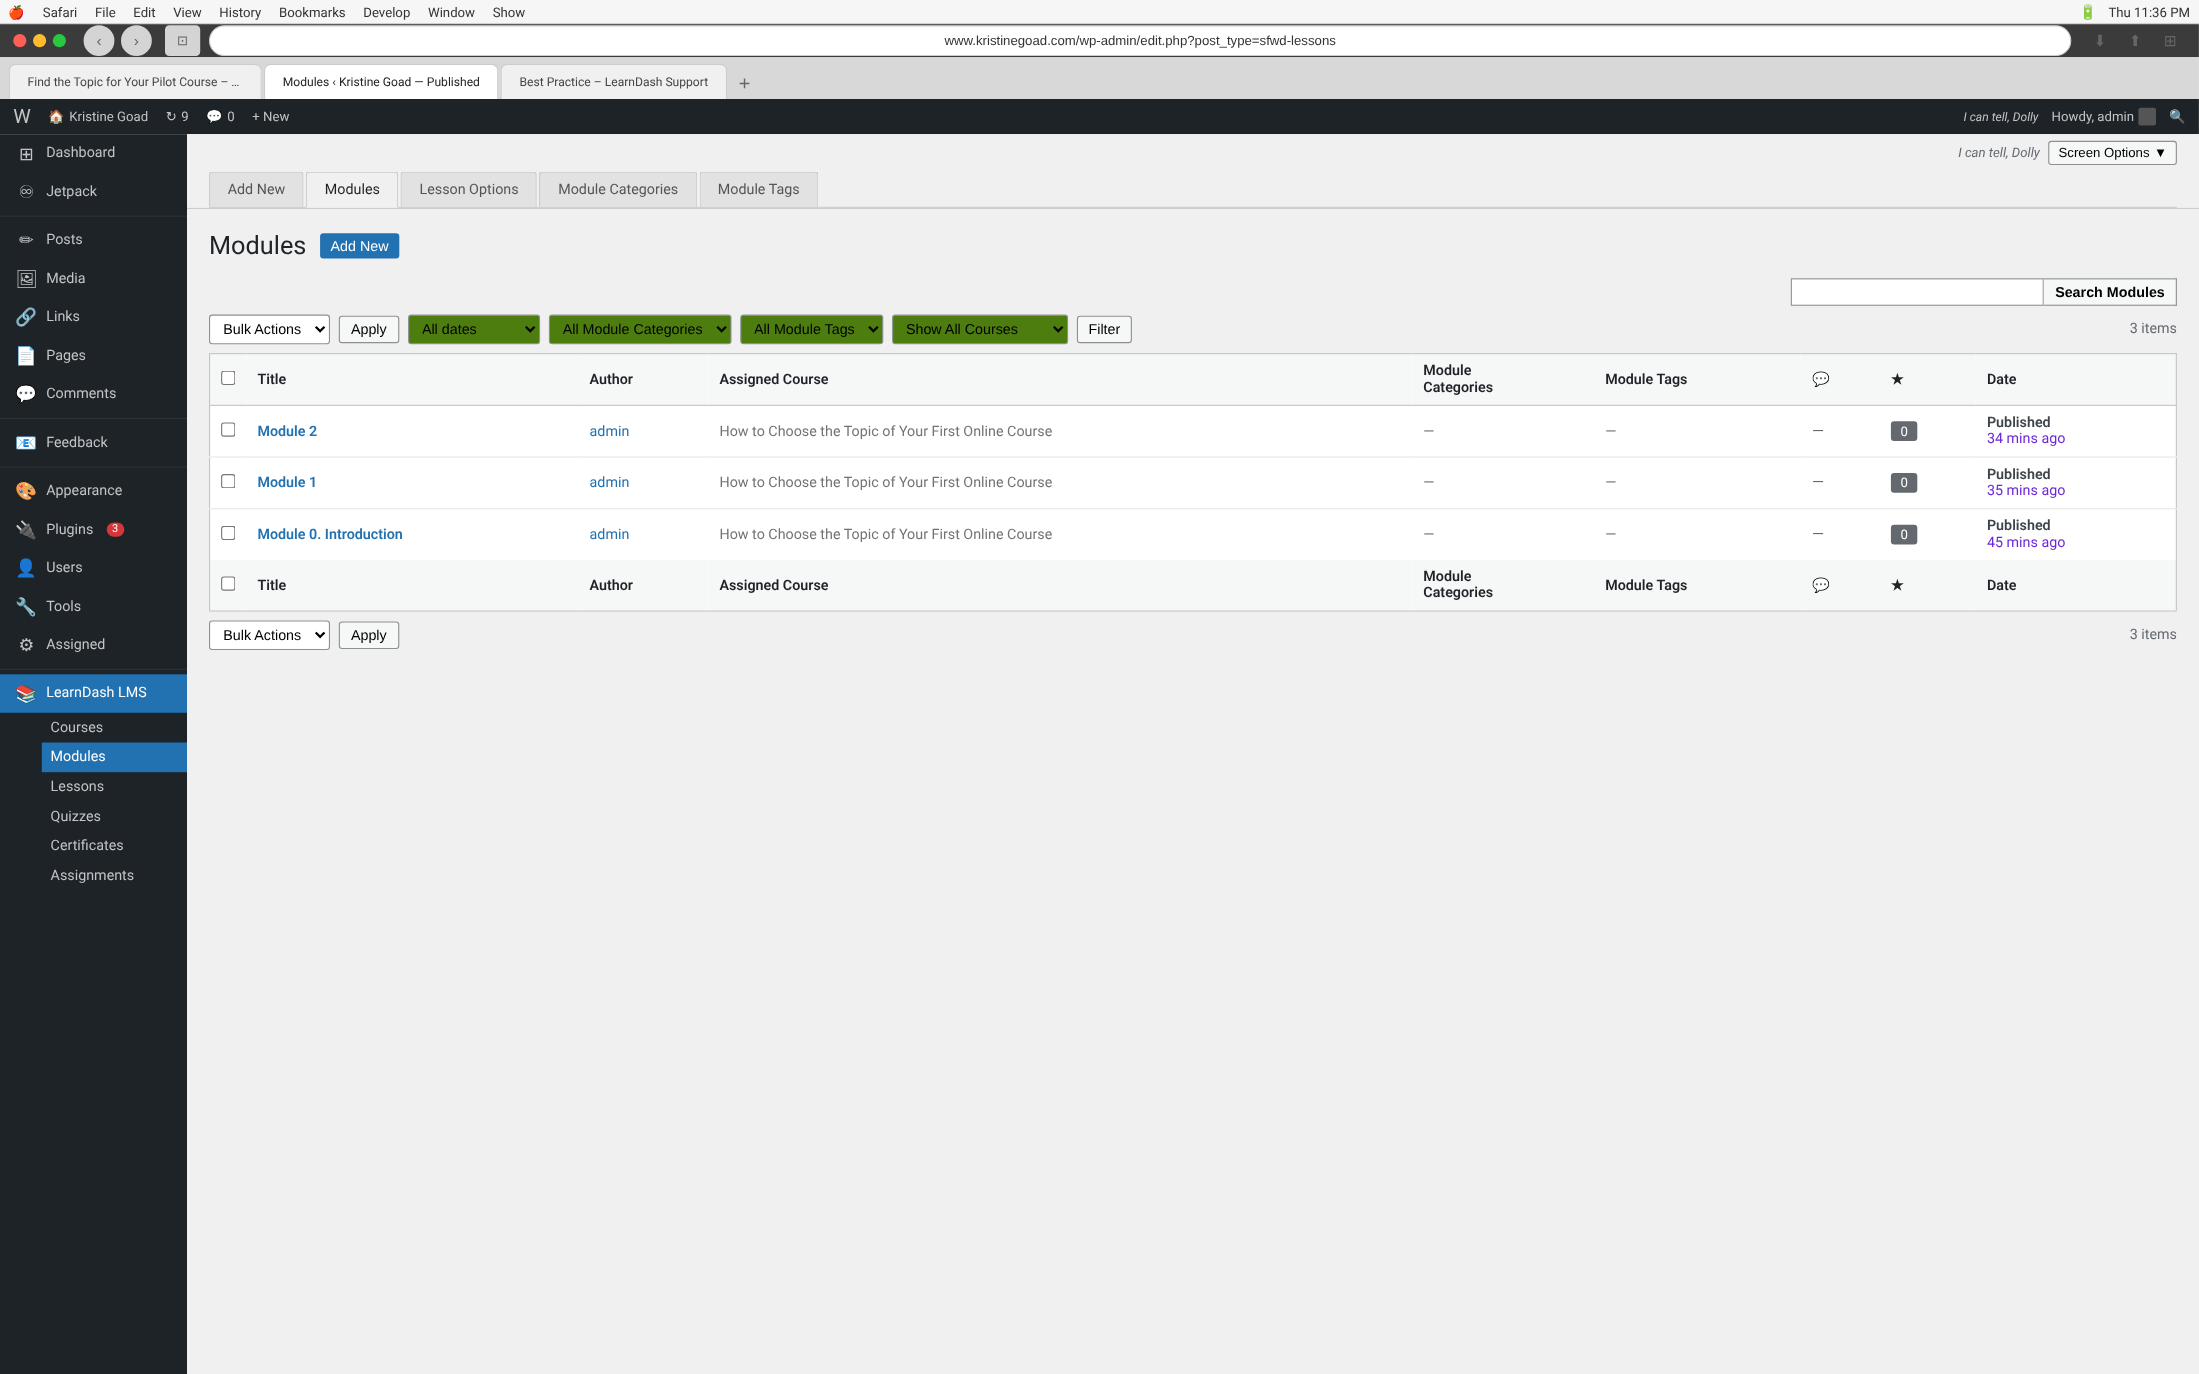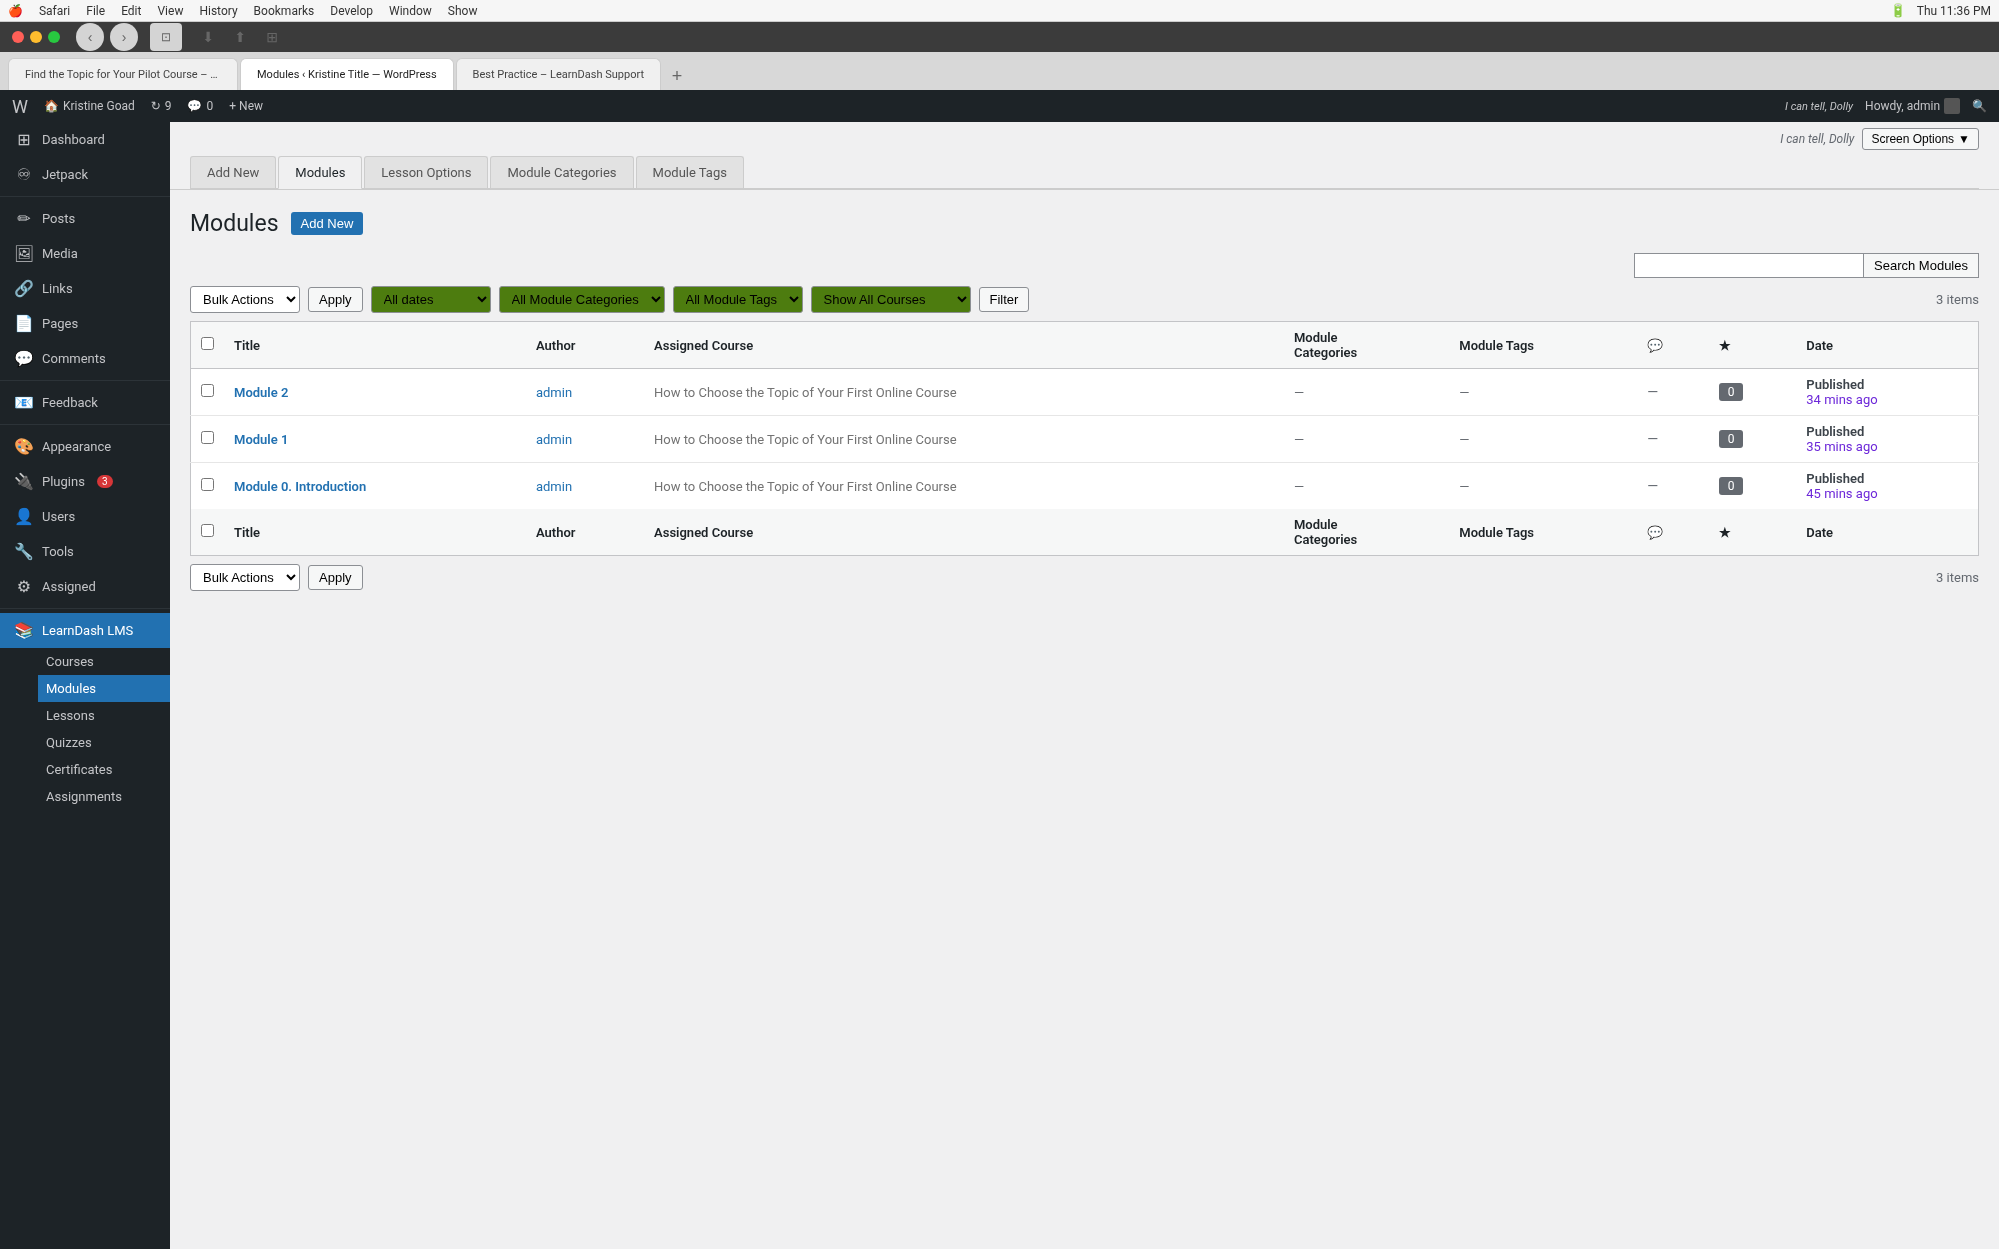--- a/index.html
+++ b/index.html
@@ -61,21 +61,21 @@
     .page-title { font-size: 23px; font-weight: 400; color: #1d2327; }
     .add-new-btn { background: #2271b1; color: white; border: none; padding: 4px 10px; border-radius: 3px; cursor: pointer; font-size: 13px; }
     .filter-link { color: #2271b1; cursor: pointer; text-decoration: none; padding: 2px 4px; }
     .filter-link.current { color: #3c434a; }
     .filter-link-sep { color: #646970; padding: 2px 2px; }
     .count { font-weight: normal; }
 
     
     .search-area { display: flex; gap: 0; float: right; }
     .search-input { border: 1px solid #8c8f94; padding: 4px 8px; font-size: 13px; width: 230px; }
-    .search-btn { background: #f6f7f7; border: 1px solid #8c8f94; border-left: none; padding: 4px 10px; cursor: pointer; font-size: 13px; }
+    .search-btn { background: #f6f7f7; border: 1px solid #8c8f94; border-left: none; padding: 4px 10px; cursor: pointer; font-size: 13px; font-weight: bold; }
 
     
     .table-controls { display: flex; align-items: center; gap: 8px; margin-bottom: 8px; flex-wrap: wrap; }
     .bulk-select { padding: 4px 8px; border: 1px solid #8c8f94; background: white; font-size: 13px; border-radius: 3px; cursor: pointer; }
     .apply-btn { background: #f6f7f7; border: 1px solid #8c8f94; padding: 4px 10px; border-radius: 3px; cursor: pointer; font-size: 13px; }
     .filter-select { padding: 4px 8px; border: 1px solid #8c8f94; background: #4d7c0f; font-size: 13px; border-radius: 3px; cursor: pointer; min-width: 120px; }
     .filter-btn { background: #f6f7f7; border: 1px solid #8c8f94; padding: 4px 10px; border-radius: 3px; cursor: pointer; font-size: 13px; }
     .items-count { margin-left: auto; font-size: 13px; color: #646970; }
 
     
@@ -125,33 +125,34 @@
   <div class="mac-dots">
     <div class="mac-dot red"></div>
     <div class="mac-dot yellow"></div>
     <div class="mac-dot green"></div>
   </div>
   <div style="display:flex; gap:6px; margin-left:8px;">
     <button class="browser-nav-btn">‹</button>
     <button class="browser-nav-btn">›</button>
   </div>
   <button class="browser-nav-btn" style="margin-left:4px; width:32px; border-radius:4px; font-size:12px;">⊡</button>
+  <input class="browser-url-bar" value="www.kristinegoad.com/wp-admin/edit.php?post_type=sfwd-lessons" style="">
   <div style="display:flex; gap:4px; margin-left:4px;">
     <button class="browser-action-btn">⬇</button>
     <button class="browser-action-btn">⬆</button>
     <button class="browser-action-btn">⊞</button>
   </div>
 </div>
 
 <div class="browser-tabs">
   <div class="browser-tab" style="max-width:230px;">
     <span style="overflow:hidden; text-overflow:ellipsis; white-space:nowrap; font-size:11px;">Find the Topic for Your Pilot Course – Google Docs</span>
   </div>
   <div class="browser-tab active" style="max-width:230px;">
-    <span style="overflow:hidden; text-overflow:ellipsis; white-space:nowrap; font-size:11px;">Modules ‹ Kristine Title — WordPress</span>
+    <span style="overflow:hidden; text-overflow:ellipsis; white-space:nowrap; font-size:11px;">Modules ‹ Kristine Goad — Published</span>
   </div>
   <div class="browser-tab" style="max-width:230px;">
     <span style="overflow:hidden; text-overflow:ellipsis; white-space:nowrap; font-size:11px;">Best Practice – LearnDash Support</span>
   </div>
   <button class="browser-tab-add">+</button>
 </div>
 
 <div class="wp-admin-bar">
   <span class="wp-admin-bar-item">
     <span style="font-size:18px; color:#c3c4c7;">W</span>

